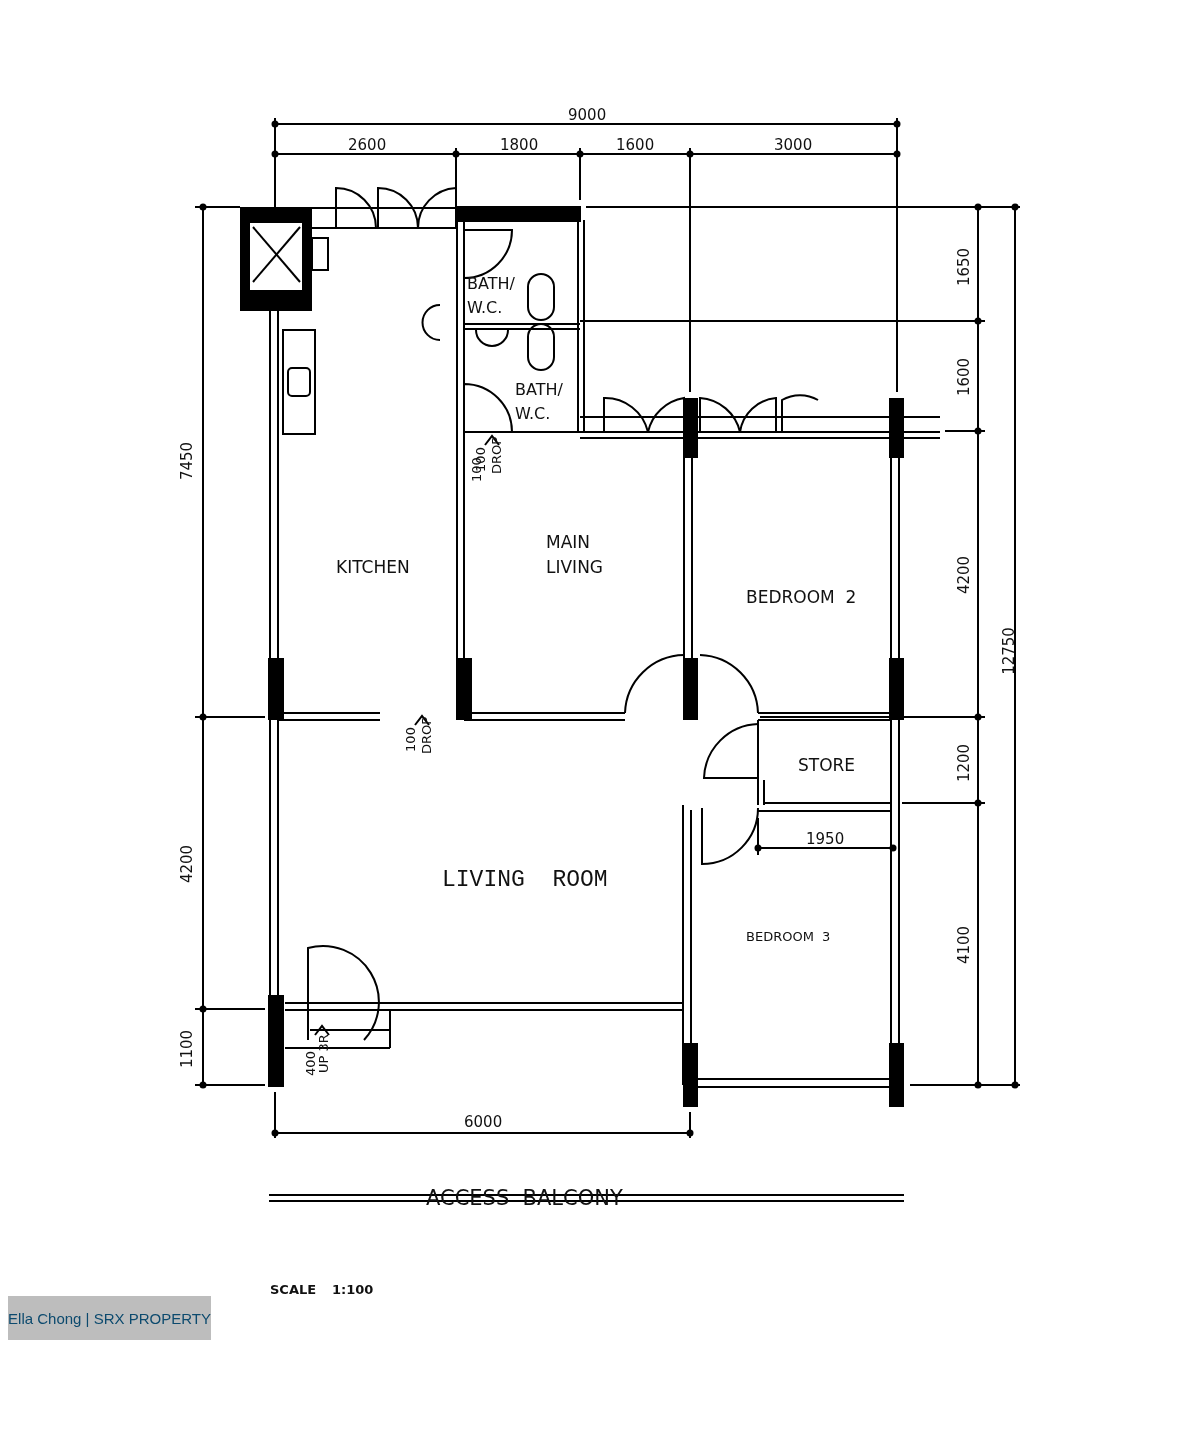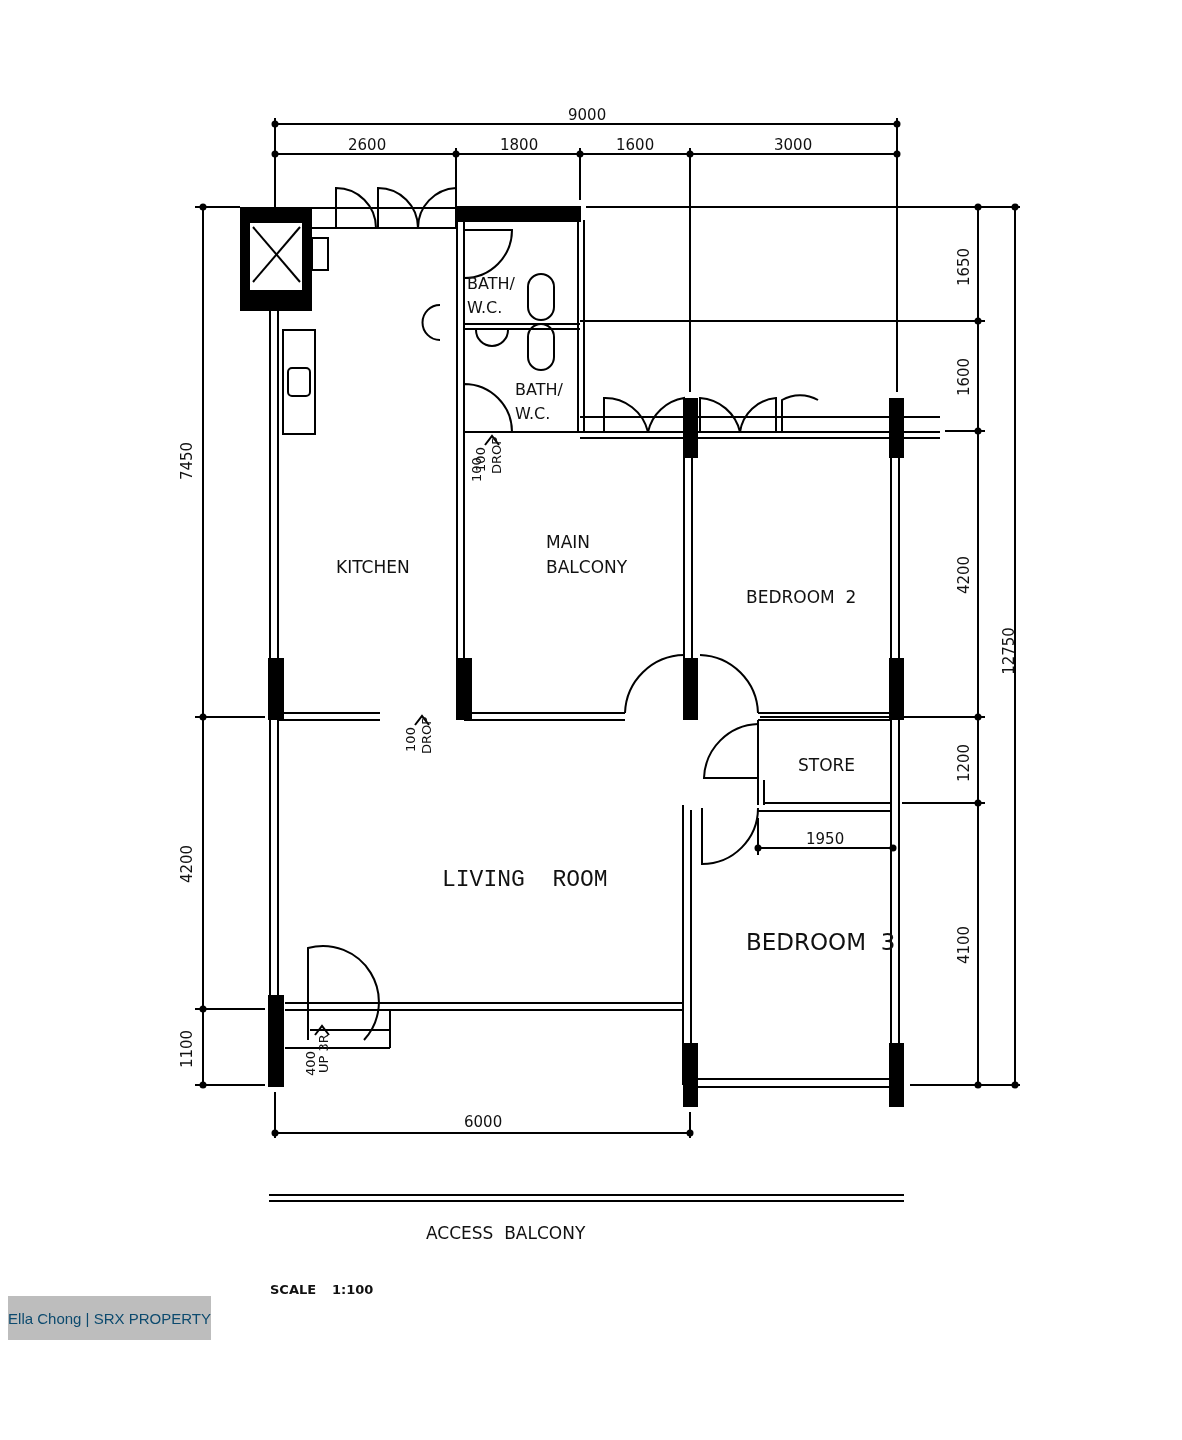--- a/index.html
+++ b/index.html
@@ -178,38 +178,38 @@
 
   <span style="position:absolute;left:168px;top:452px;font-size:15px;transform:rotate(-90deg);">7450</span>
   <span style="position:absolute;left:168px;top:855px;font-size:15px;transform:rotate(-90deg);">4200</span>
   <span style="position:absolute;left:168px;top:1040px;font-size:15px;transform:rotate(-90deg);">1100</span>
 
   <span style="position:absolute;left:464px;top:1113px;font-size:15px;">6000</span>
   <span style="position:absolute;left:806px;top:830px;font-size:15px;">1950</span>
 
   <span style="position:absolute;left:336px;top:557px;font-size:17px;">KITCHEN</span>
   <span style="position:absolute;left:546px;top:532px;font-size:17px;">MAIN</span>
-  <span style="position:absolute;left:546px;top:557px;font-size:17px;">BALCONY</span>
+  <span style="position:absolute;left:546px;top:557px;font-size:17px;">LIVING</span>
   <span style="position:absolute;left:746px;top:559px;font-size:17px;white-space:pre;margin-top:28px;">BEDROOM  2</span>
   <span style="position:absolute;left:798px;top:755px;font-size:17px;">STORE</span>
   <span style="position:absolute;left:442px;top:867px;font-size:23px;white-space:pre;font-family:Liberation Mono, monospace;">LIVING  ROOM</span>
-  <span style="position:absolute;left:746px;top:929px;font-size:23px;white-space:pre;">BEDROOM  3</span>
+  <span style="position:absolute;left:746px;top:929px;font-size:13px;white-space:pre;">BEDROOM  3</span>
   <span style="position:absolute;left:467px;top:274px;font-size:16px;">BATH/</span>
   <span style="position:absolute;left:467px;top:298px;font-size:16px;">W.C.</span>
   <span style="position:absolute;left:515px;top:380px;font-size:16px;">BATH/</span>
   <span style="position:absolute;left:515px;top:404px;font-size:16px;">W.C.</span>
 
   <span style="position:absolute;left:462px;top:440px;font-size:13px;transform:rotate(-90deg);transform-origin:left top;line-height:13px;">
     <span style="display:block;position:absolute;left:-42px;top:8px;">100</span>
   </span>
   <span style="position:absolute;left:478px;top:448px;font-size:13px;transform:rotate(-90deg);">DROP</span>
   <span style="position:absolute;left:468px;top:452px;font-size:13px;transform:rotate(-90deg);">100</span>
   <span style="position:absolute;left:398px;top:732px;font-size:13px;transform:rotate(-90deg);">100</span>
   <span style="position:absolute;left:408px;top:728px;font-size:13px;transform:rotate(-90deg);">DROP</span>
   <span style="position:absolute;left:298px;top:1056px;font-size:13px;transform:rotate(-90deg);">400</span>
   <span style="position:absolute;left:304px;top:1046px;font-size:13px;transform:rotate(-90deg);">UP 3R</span>
 
-  <span style="position:absolute;left:426px;top:1223px;font-size:17px;white-space:pre;">ACCESS  BALCONY</span>
+  <span style="position:absolute;left:426px;top:1186px;font-size:21px;white-space:pre;">ACCESS  BALCONY</span>
   <span style="position:absolute;left:270px;top:1282px;font-size:13px;font-weight:bold;">SCALE</span>
   <span style="position:absolute;left:332px;top:1282px;font-size:13px;font-weight:bold;">1:100</span>
 </div>
 
 <div class="watermark">Ella Chong | SRX PROPERTY</div>
 
 </body></html>

